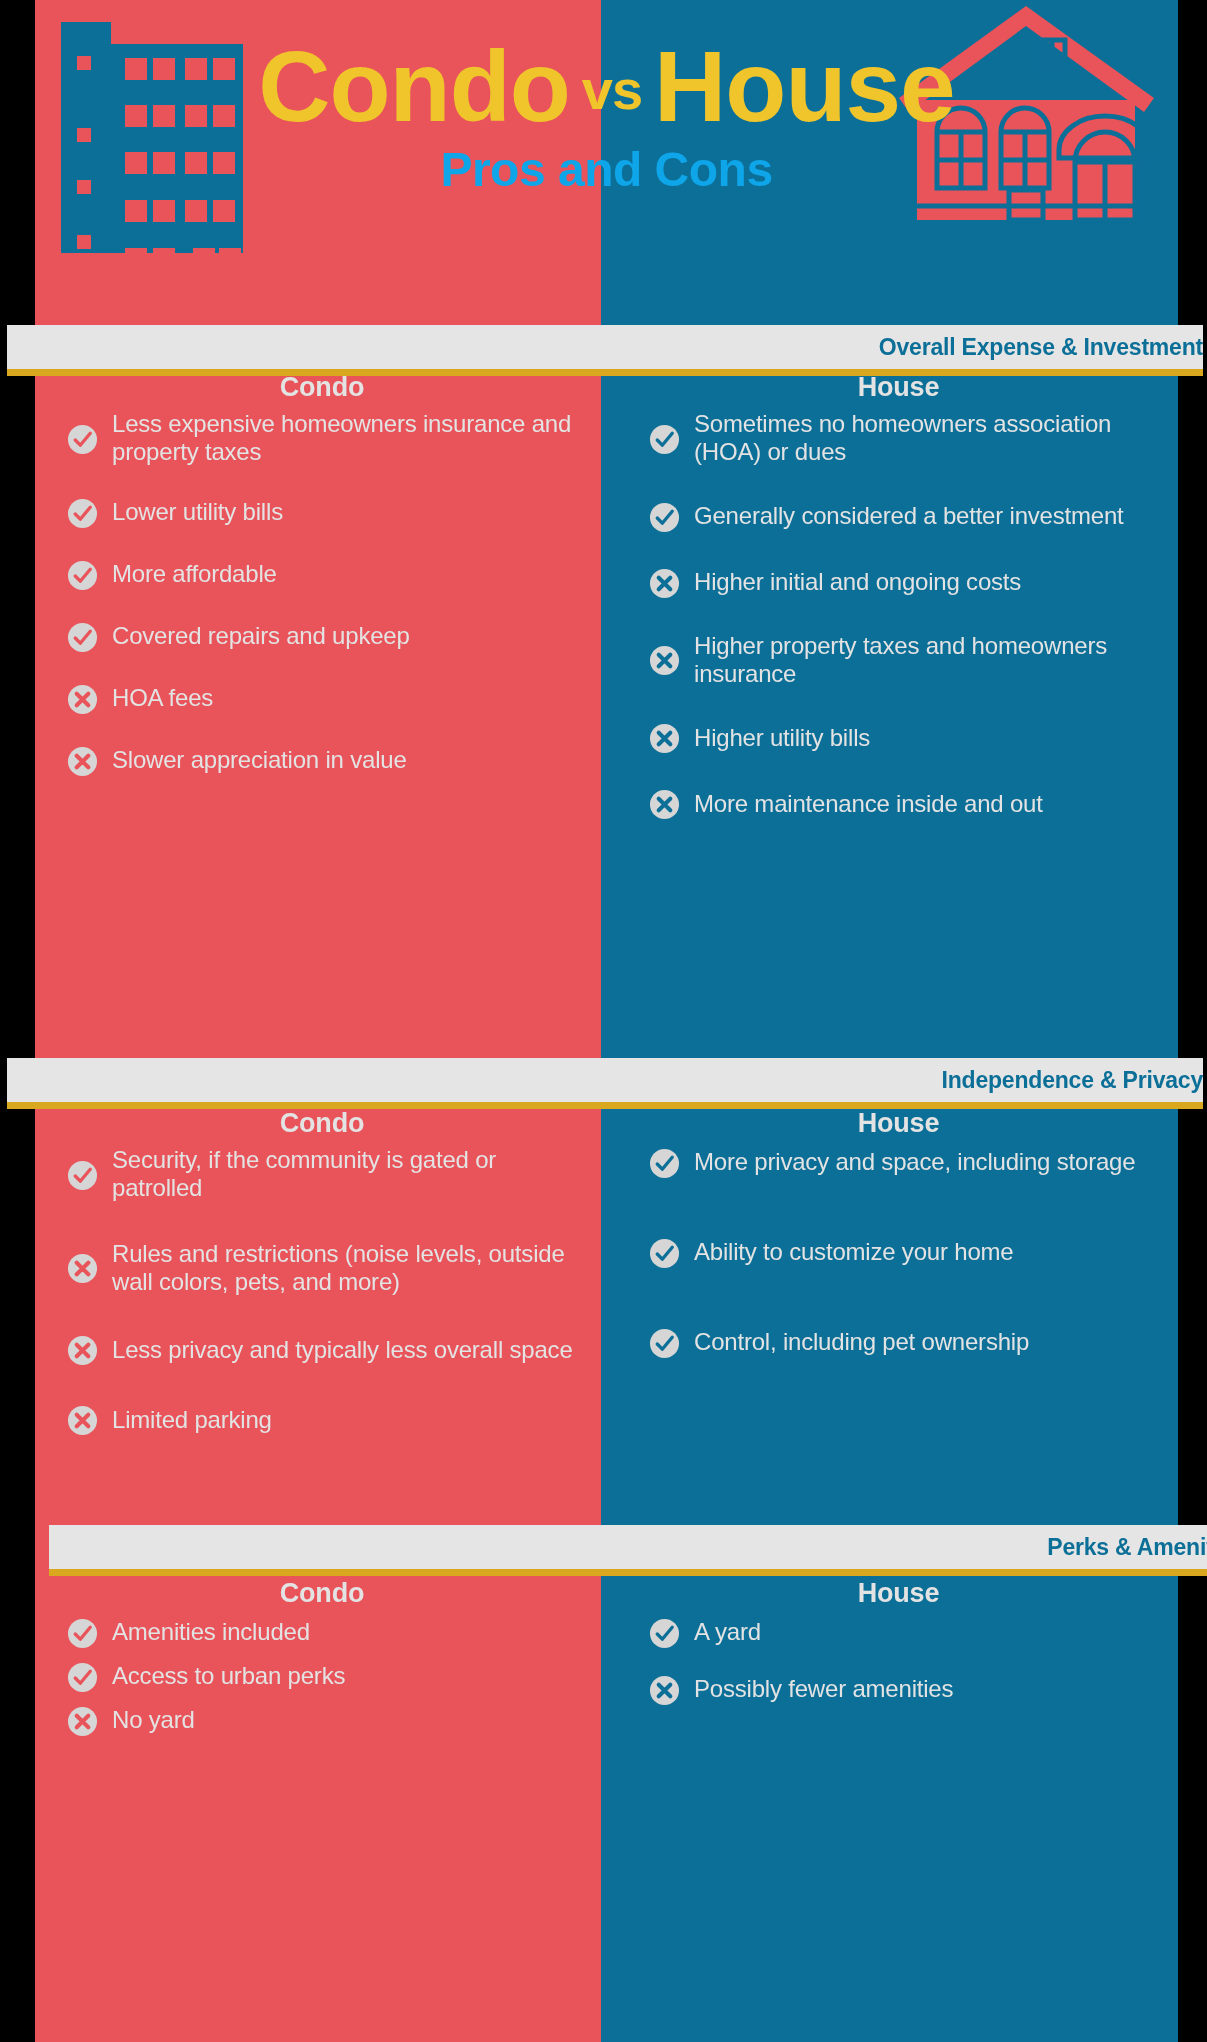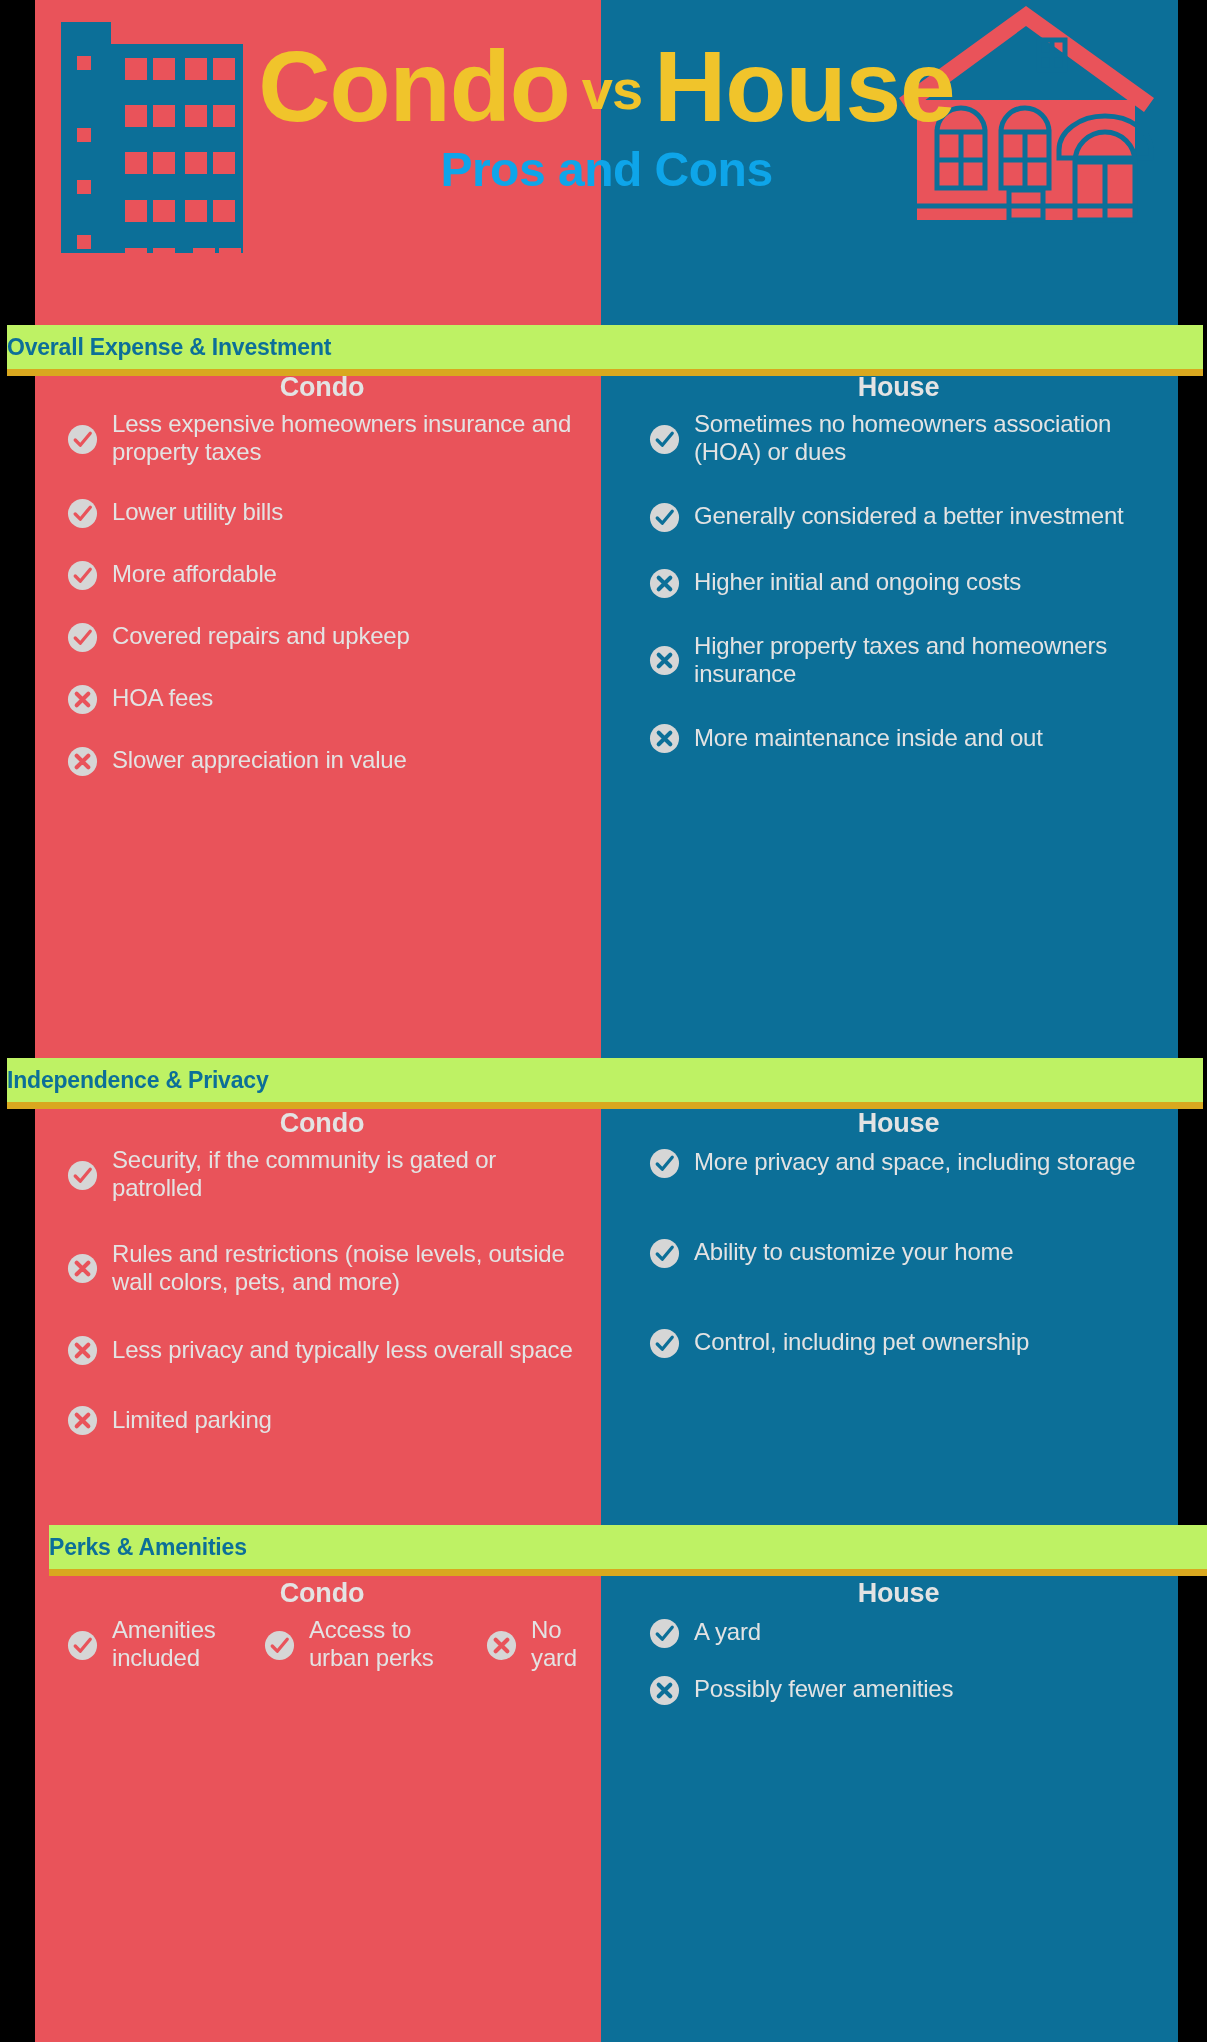--- a/index.html
+++ b/index.html
@@ -47,22 +47,22 @@
   .hero-sub {
     margin-top:6px;
     font-size:48px; font-weight:bold; color:#0ea5e9; letter-spacing:-0.5px;
   }
 
   
   .banner-wrap { position:absolute; left:-28px; width:1196px; }
   .banner {
     position:relative;
     height:44px;
-    background:#bef264;
-    display:flex; align-items:center; justify-content:flex-start;
+    background:#e5e5e5;
+    display:flex; align-items:center; justify-content:flex-end;
   }
   .banner::after {
     content:""; position:absolute; left:0; right:0; bottom:-7px; height:7px;
     background:#D9A81F;
   }
   .banner-title {
     font-size:23px; font-weight:bold; color:#0C6F98; letter-spacing:-0.2px;
   }
 
   
@@ -242,20 +242,27 @@
   <circle cx="16" cy="16" r="15" fill="#D6D6D6"></circle>
   <path d="M10 10 L22 22 M22 10 L10 22" fill="none" stroke="#0C6F98" stroke-width="4.2" stroke-linecap="round"></path>
 </svg>
       <span class="it-txt">Higher property taxes and homeowners insurance</span>
     </li>
     <li>
       <svg class="mark" viewBox="0 0 32 32">
   <circle cx="16" cy="16" r="15" fill="#D6D6D6"></circle>
   <path d="M10 10 L22 22 M22 10 L10 22" fill="none" stroke="#0C6F98" stroke-width="4.2" stroke-linecap="round"></path>
 </svg>
+      <span class="it-txt">Higher utility bills</span>
+    </li>
+    <li>
+      <svg class="mark" viewBox="0 0 32 32">
+  <circle cx="16" cy="16" r="15" fill="#D6D6D6"></circle>
+  <path d="M10 10 L22 22 M22 10 L10 22" fill="none" stroke="#0C6F98" stroke-width="4.2" stroke-linecap="round"></path>
+</svg>
       <span class="it-txt">More maintenance inside and out</span>
     </li>
         </ul>
       </div>
     </div>
       </div>
       <div class="banner-wrap" style="top: 325px;">
         <div class="banner">
           <span class="banner-title">Overall Expense &amp; Investment</span>
         </div>
@@ -327,21 +334,21 @@
       </div>
       <div class="banner-wrap" style="top: 1058px;">
         <div class="banner">
           <span class="banner-title">Independence &amp; Privacy</span>
         </div>
       </div>
       <div class="section" style="top: 1578px;">
     <div class="cols">
       <div class="col">
         <div class="col-head">Condo</div>
-        <ul class="items" style="display:flex;flex-direction:row;gap:24px">
+        <ul class="items" style="display:flex;flex-direction:column;gap:10px">
 
     <li>
       <svg class="mark" viewBox="0 0 32 32">
   <circle cx="16" cy="16" r="15" fill="#D6D6D6"></circle>
   <path d="M8.5 16.5 l5.2 5.4 L24 9.5" fill="none" stroke="#E9535A" stroke-width="3.4" stroke-linecap="round" stroke-linejoin="round"></path>
 </svg>
       <span class="it-txt">Amenities included</span>
     </li>
     <li>
       <svg class="mark" viewBox="0 0 32 32">

